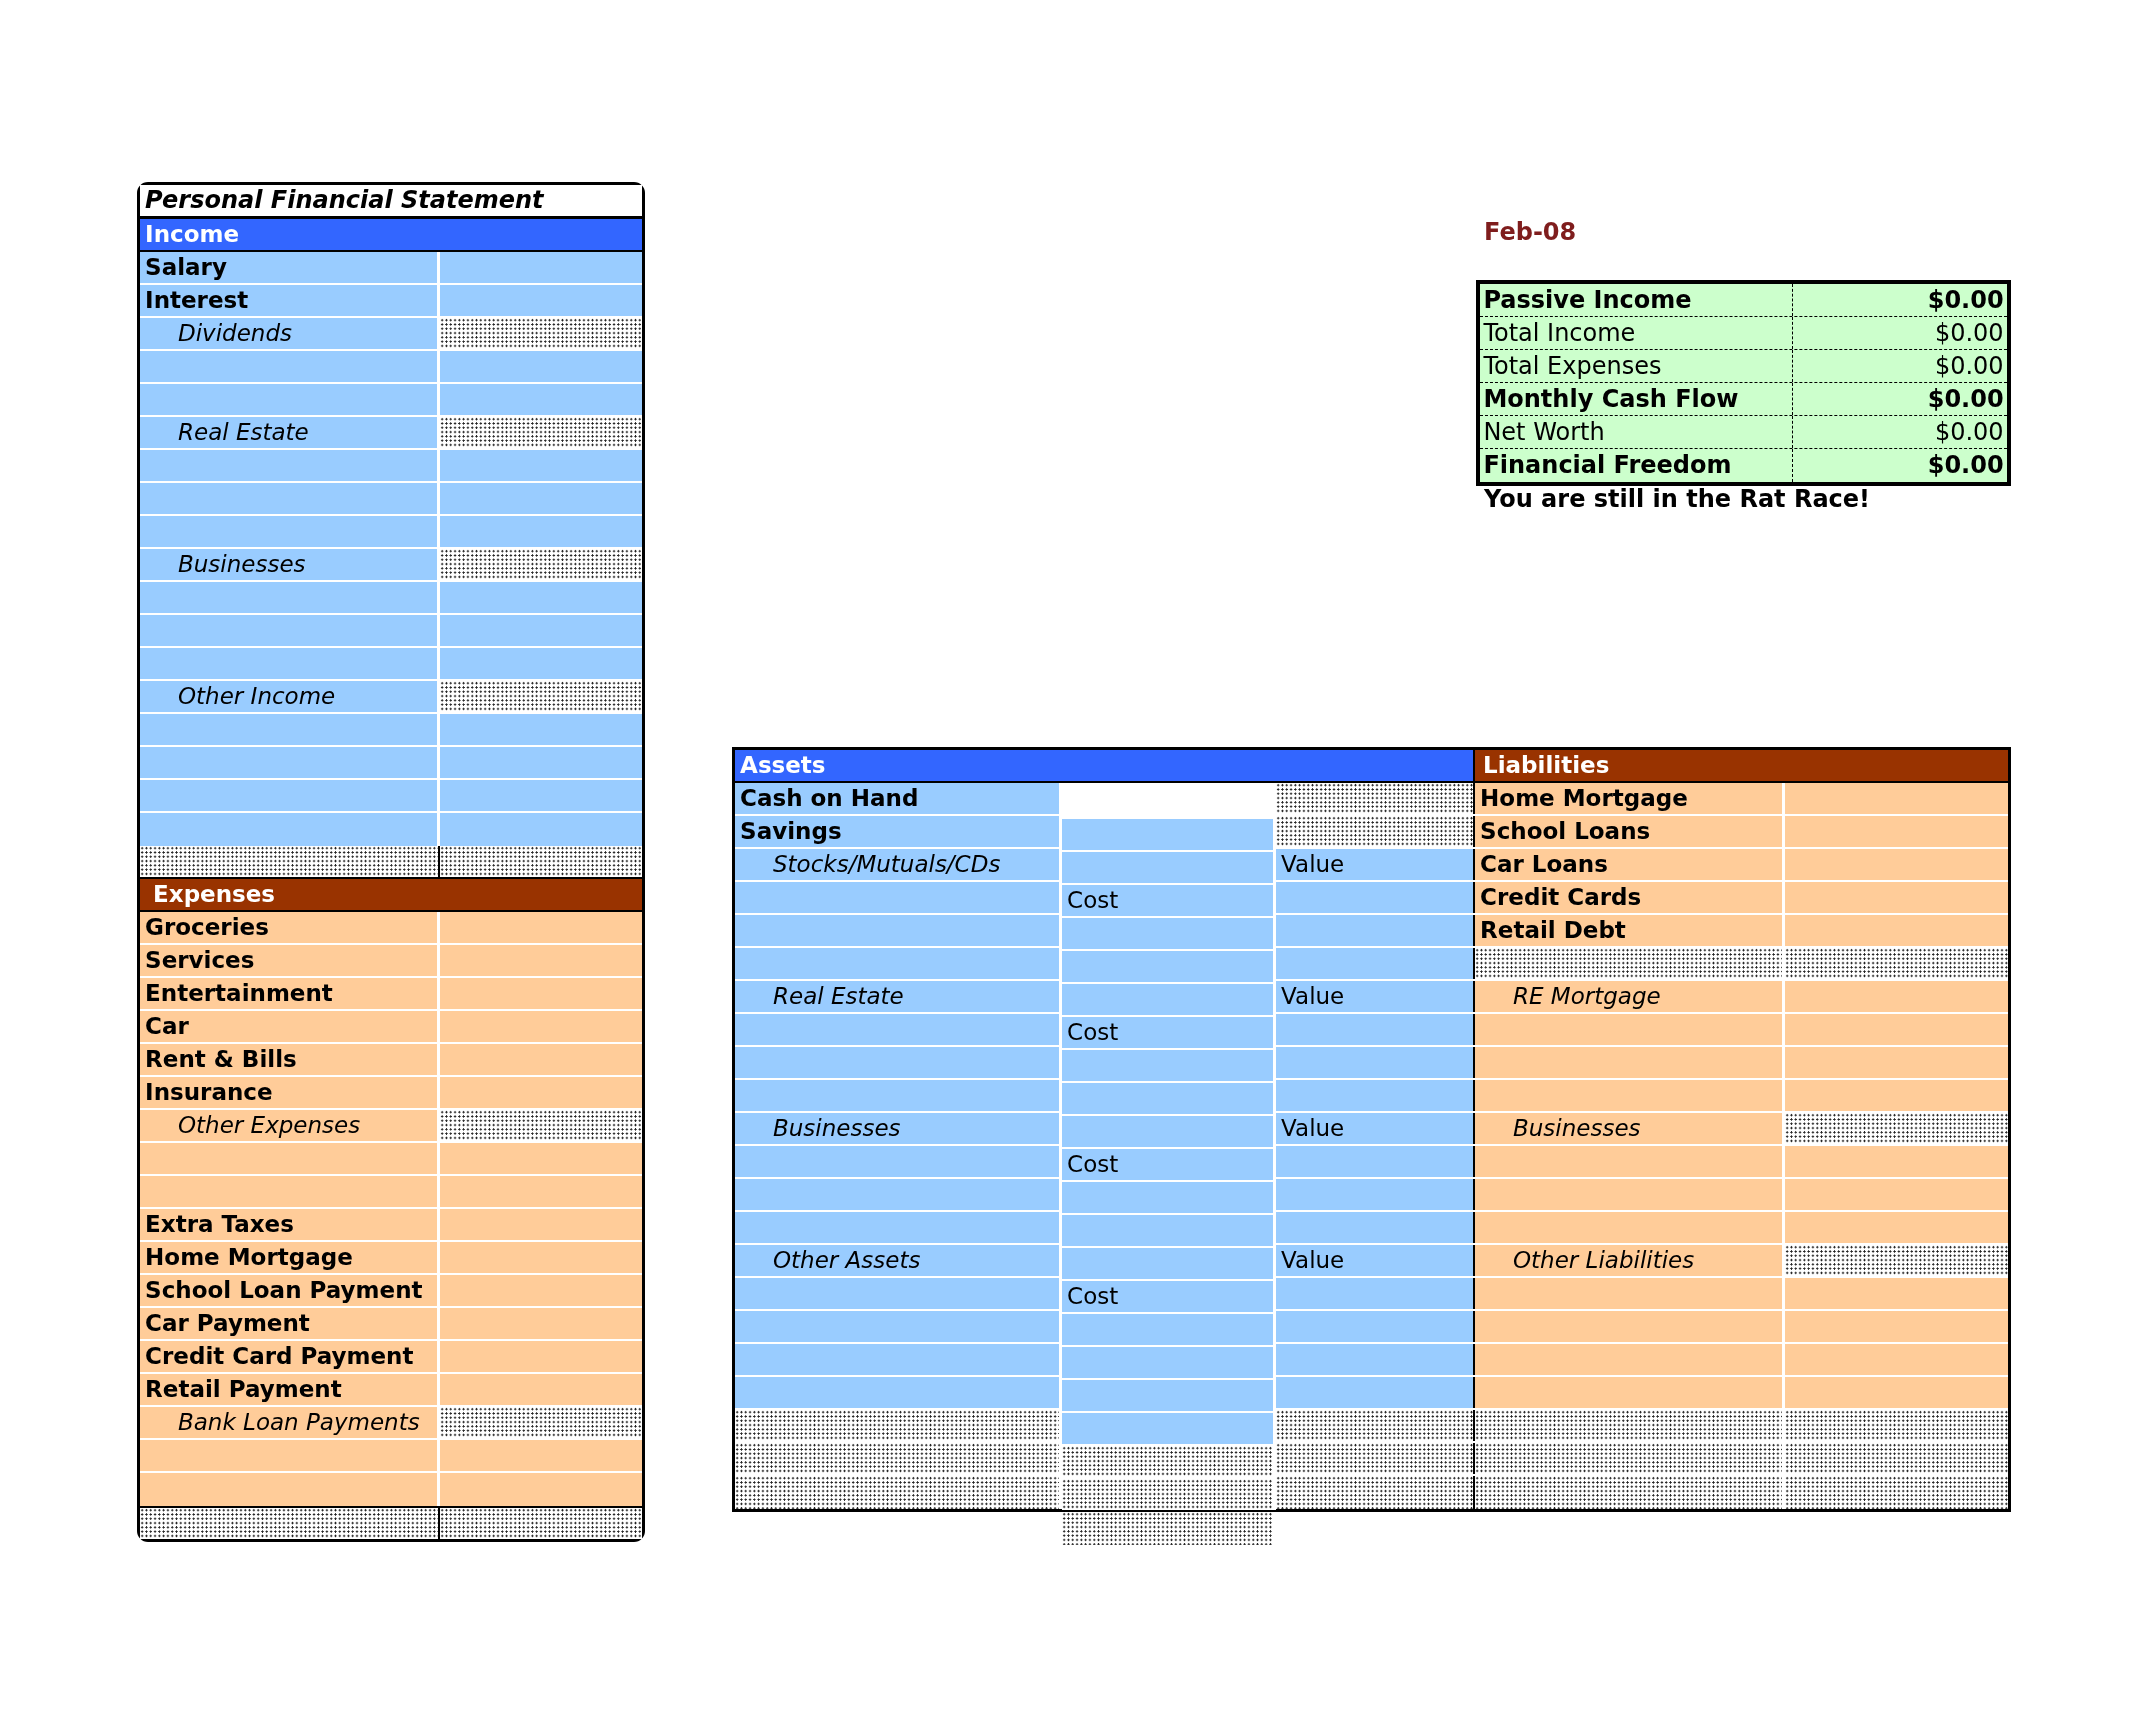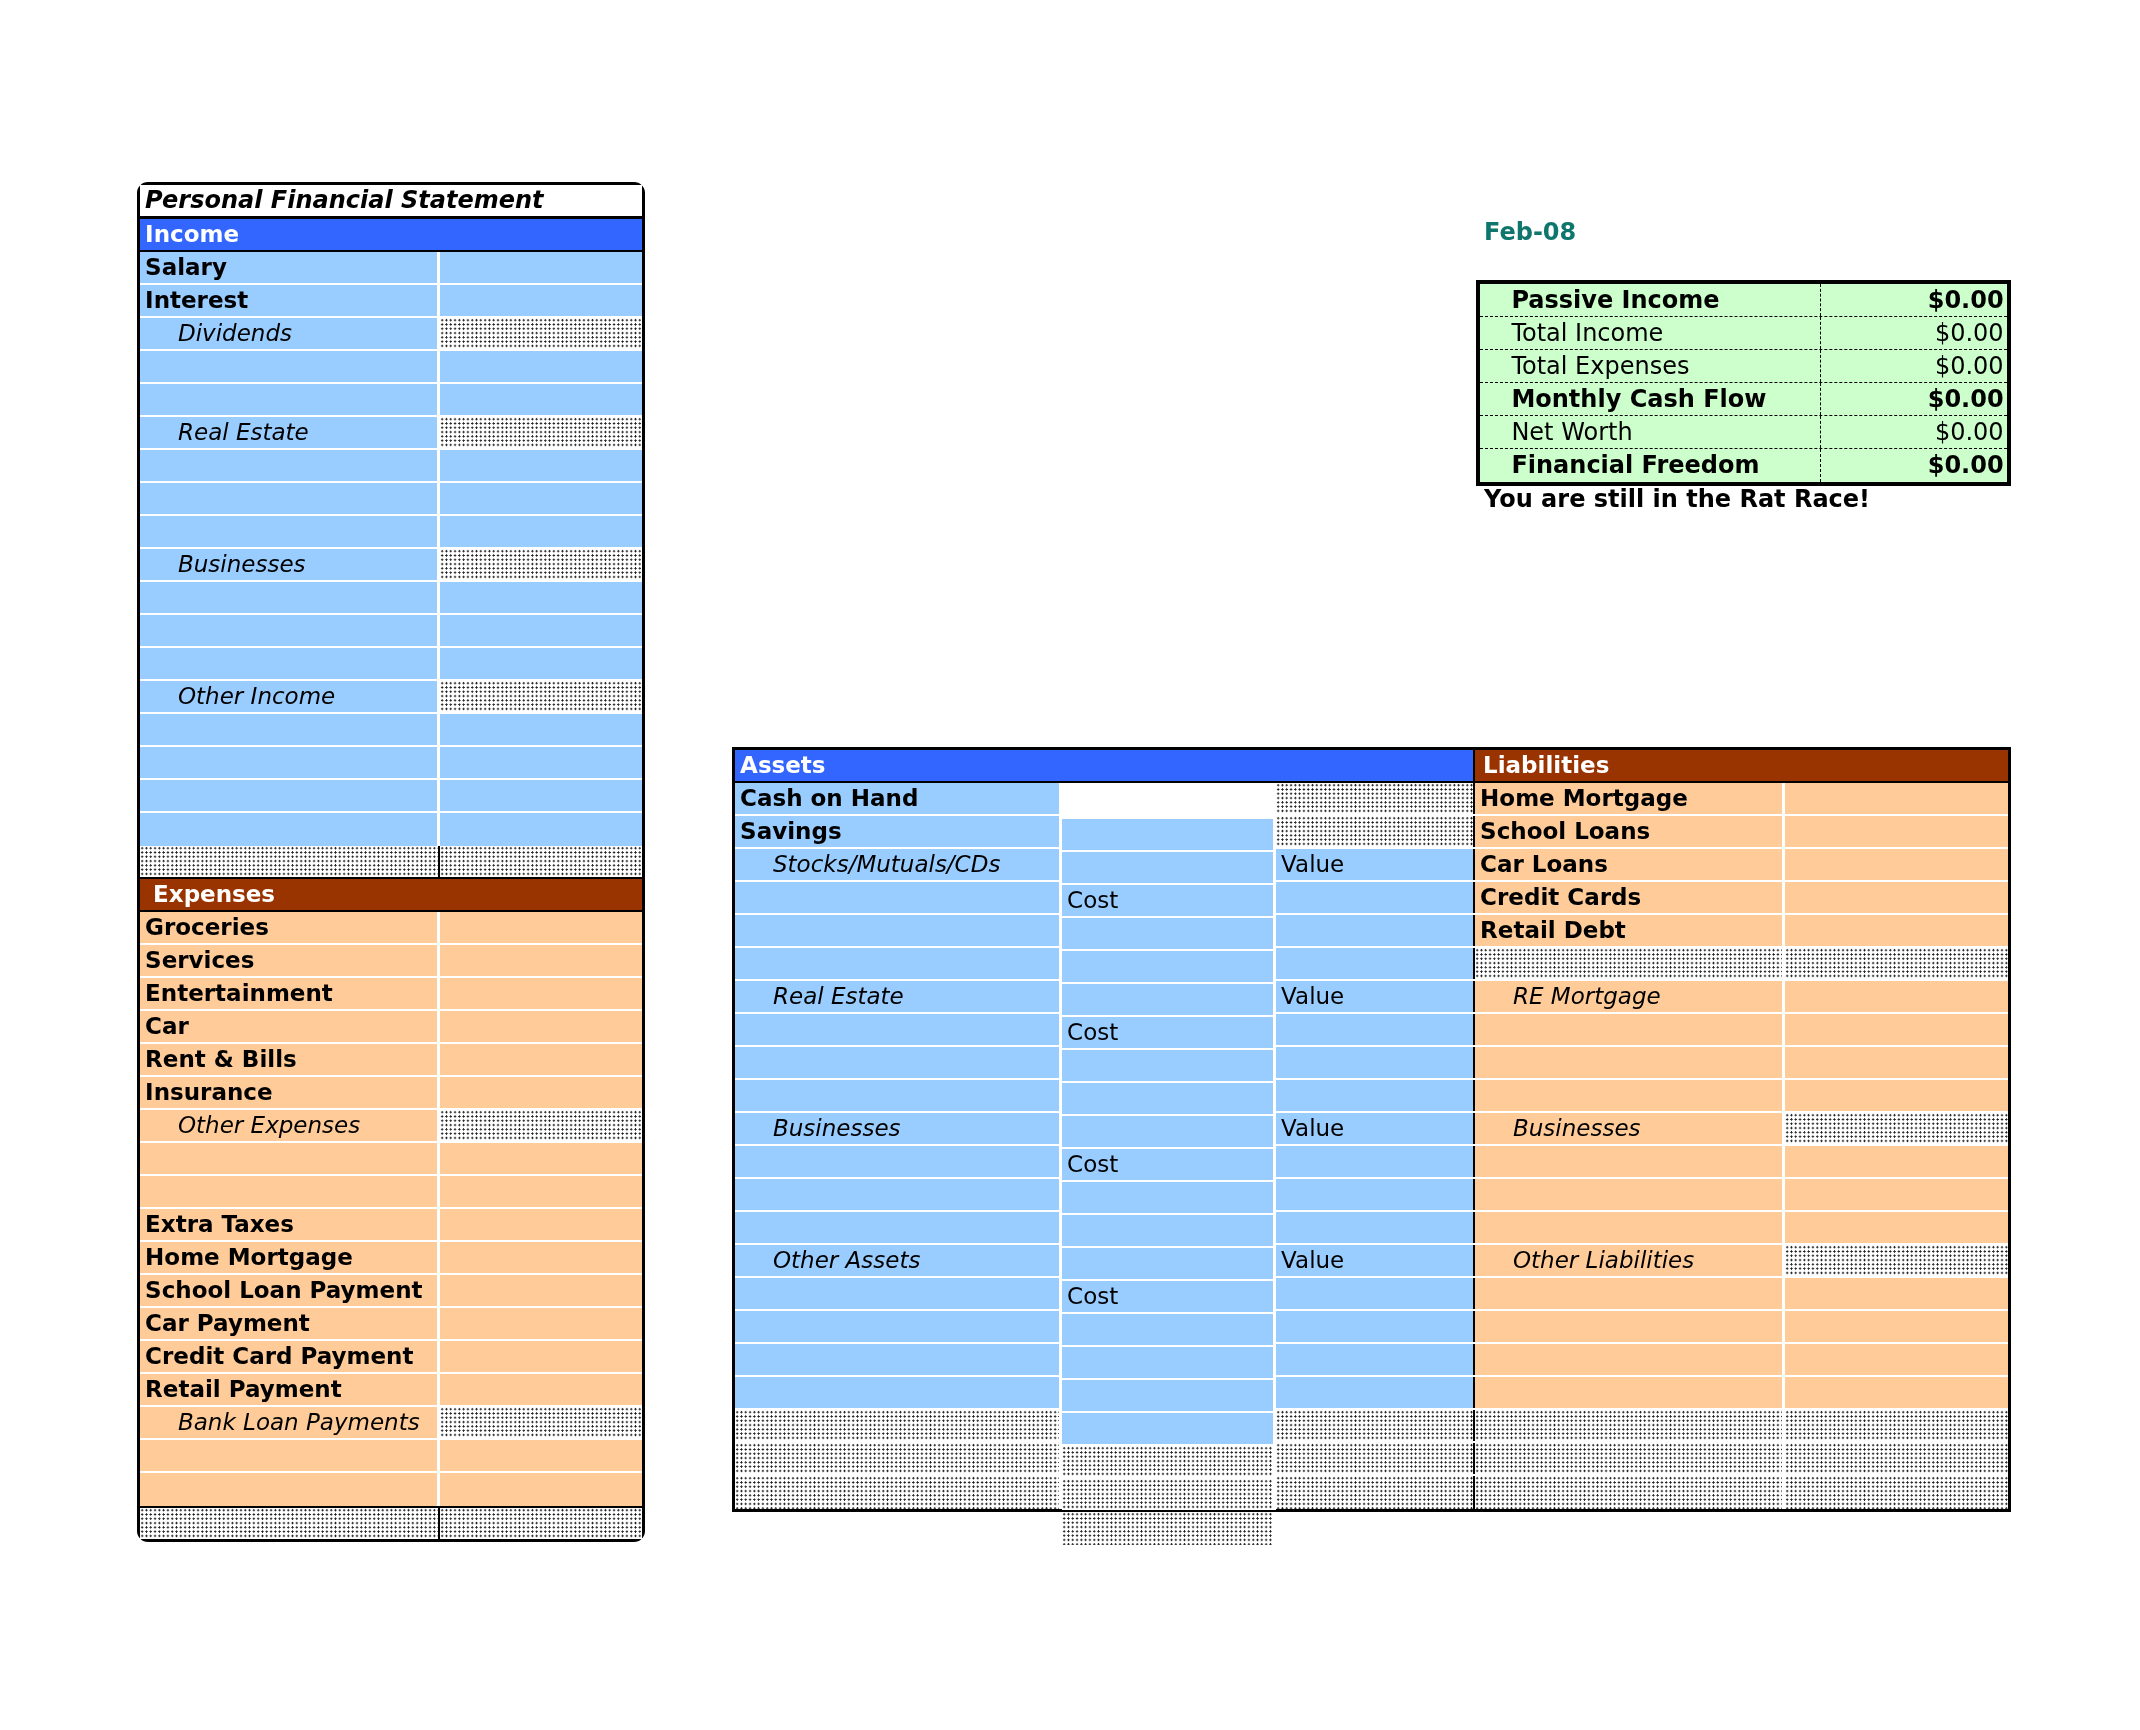--- a/index.html
+++ b/index.html
@@ -25,24 +25,24 @@
   .hdr-row { border-bottom:2.6px solid #000; }
   #left { left:137px; top:182px; width:508px;border-radius:11px; }
   #left .c1 { width:300px; }
   #left .c2 { flex:1; }
   #bs { left:732px; top:747px; width:1279px; }
   #bs .a1 { width:327px; }
   #bs .a2 { width:214px;margin-top:36px; }
   #bs .a3 { width:199px; border-right:2.6px solid #000; }
   #bs .l1 { width:310px; }
   #bs .l2 { flex:1; }
-  #date { position:absolute; left:1484px; top:218px; color:#0f766e; font-weight:bold; font-size:24px; }
+  #date { position:absolute; left:1484px; top:218px; color:#7f1d1d; font-weight:bold; font-size:24px; }
   #summary { position:absolute; left:1476px; top:280px; width:535px; border:4.3px solid #000;
              box-sizing:border-box; background:#ccffcc; }
-  #summary .srow { display:flex; height:33px; border-bottom:1.7px dashed #000; box-sizing:border-box;padding-left:28px; }
+  #summary .srow { display:flex; height:33px; border-bottom:1.7px dashed #000; box-sizing:border-box; }
   #summary .srow:last-child { border-bottom:none; }
   #summary .s1 { width:313px; border-right:1.7px dashed #000; font-size:24px; line-height:32px; padding-left:3.4px; box-sizing:border-box; white-space:nowrap; }
   #summary .s2 { flex:1; text-align:right; font-size:24px; line-height:32px; padding-right:3.4px; }
   #ratrace { position:absolute; left:1484px; top:485px; font-weight:bold; font-size:24px; }
 </style>
 </head>
 <body>
 
 <div class="tbl" id="left">
   <div class="row title-row">

